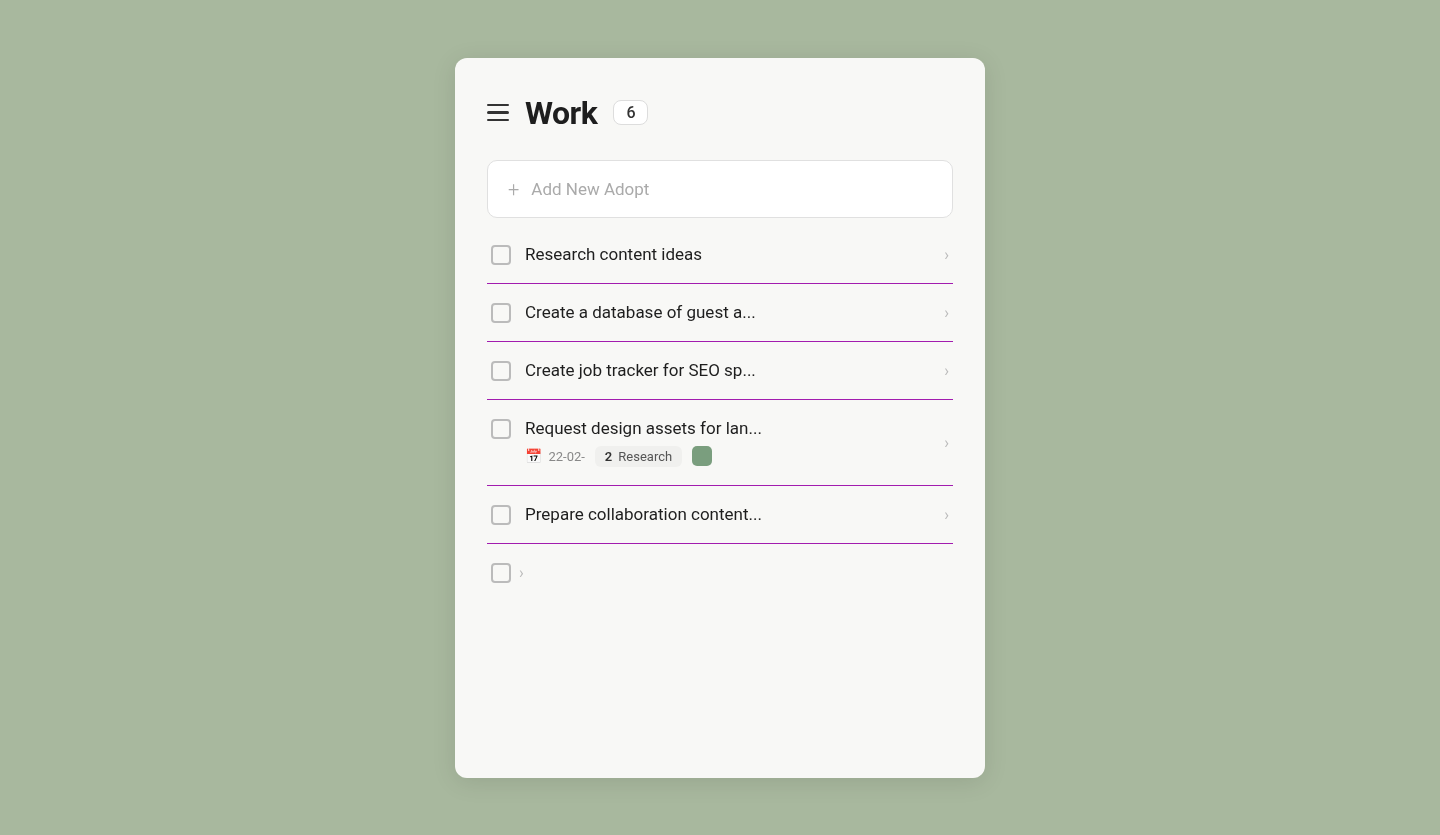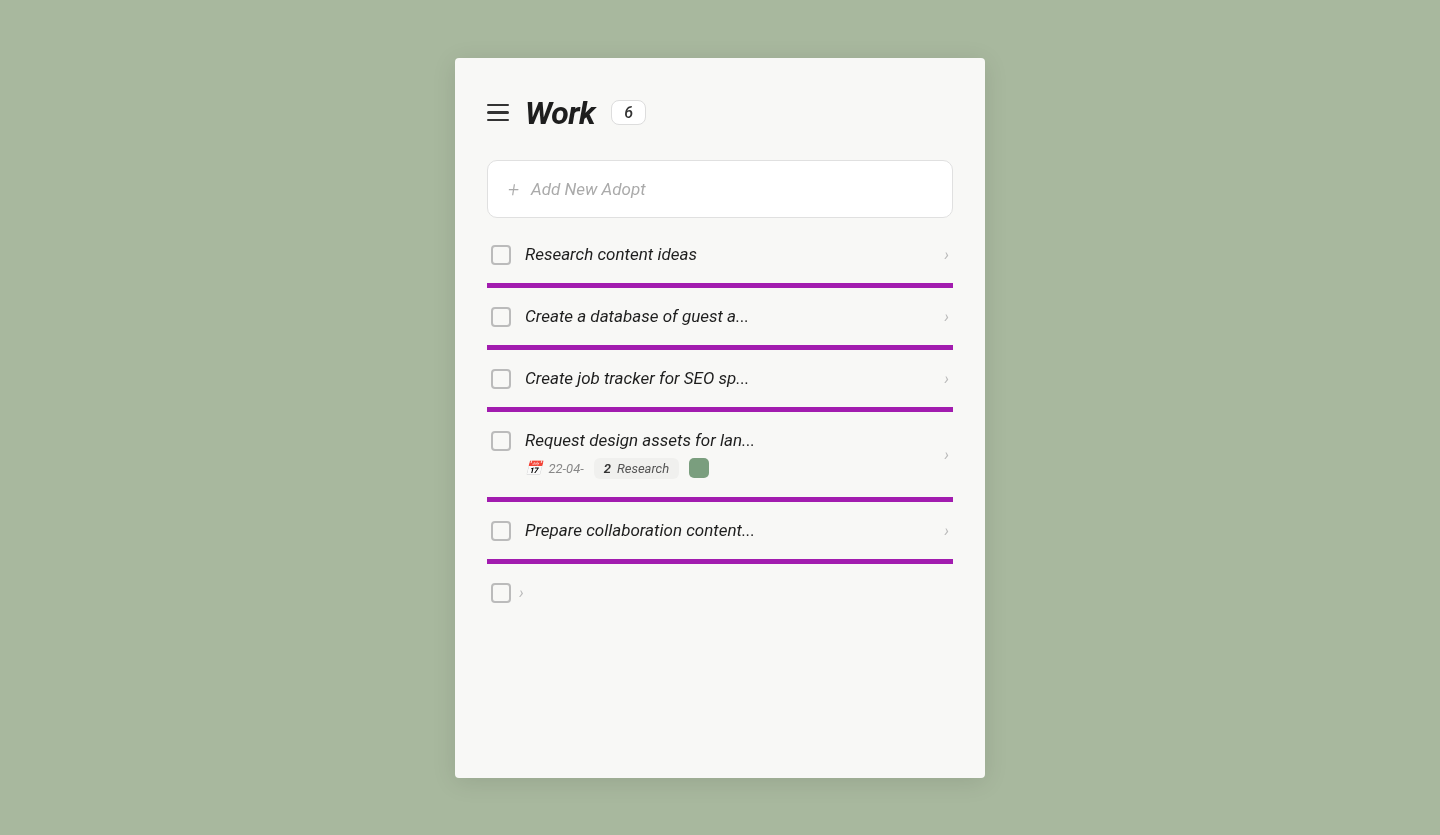--- a/index.html
+++ b/index.html
@@ -13,26 +13,25 @@
       height: 835px;
       background-color: #a8b89e;
       display: flex;
       align-items: center;
       justify-content: center;
       font-family: -apple-system, BlinkMacSystemFont, 'Segoe UI', Roboto, sans-serif;
     }
 
     .card {
       background: #f8f8f6;
-      border-radius: 4px;
+      border-radius: 12px;
       width: 530px;
       min-height: 720px;
       padding: 36px 32px 48px 32px;
       box-shadow: 0 4px 24px rgba(0,0,0,0.10);
-      font-style: italic;
     }
 
     .header {
       display: flex;
       align-items: center;
       gap: 16px;
       margin-bottom: 28px;
     }
 
     .menu-icon {
@@ -92,21 +91,21 @@
     }
 
     .task-list {
       margin-top: 8px;
     }
 
     .task-item {
       display: flex;
       align-items: flex-start;
       padding: 18px 4px;
-      border-bottom: 5px solid #a21caf;
+      border-bottom: 1px solid #a21caf;
       cursor: pointer;
     }
 
     .task-item:last-child {
       border-bottom: none;
     }
 
     .checkbox {
       width: 20px;
       height: 20px;
@@ -224,21 +223,21 @@
       <span class="chevron">›</span>
     </div>
 
     <div class="task-item">
       <div class="checkbox"></div>
       <div class="task-content">
         <span class="task-name">Request design assets for lan...</span>
         <div class="task-meta">
           <div class="task-date">
             <span class="calendar-icon">📅</span>
-            <span>22-04-</span>
+            <span>22-02-</span>
           </div>
           <div class="subtasks-badge">
             <span class="subtasks-count">2</span>
             <span>Research</span>
           </div>
           <div class="color-dot" style="background:#7a9e7e;"></div>
         </div>
       </div>
       <span class="chevron">›</span>
     </div>

